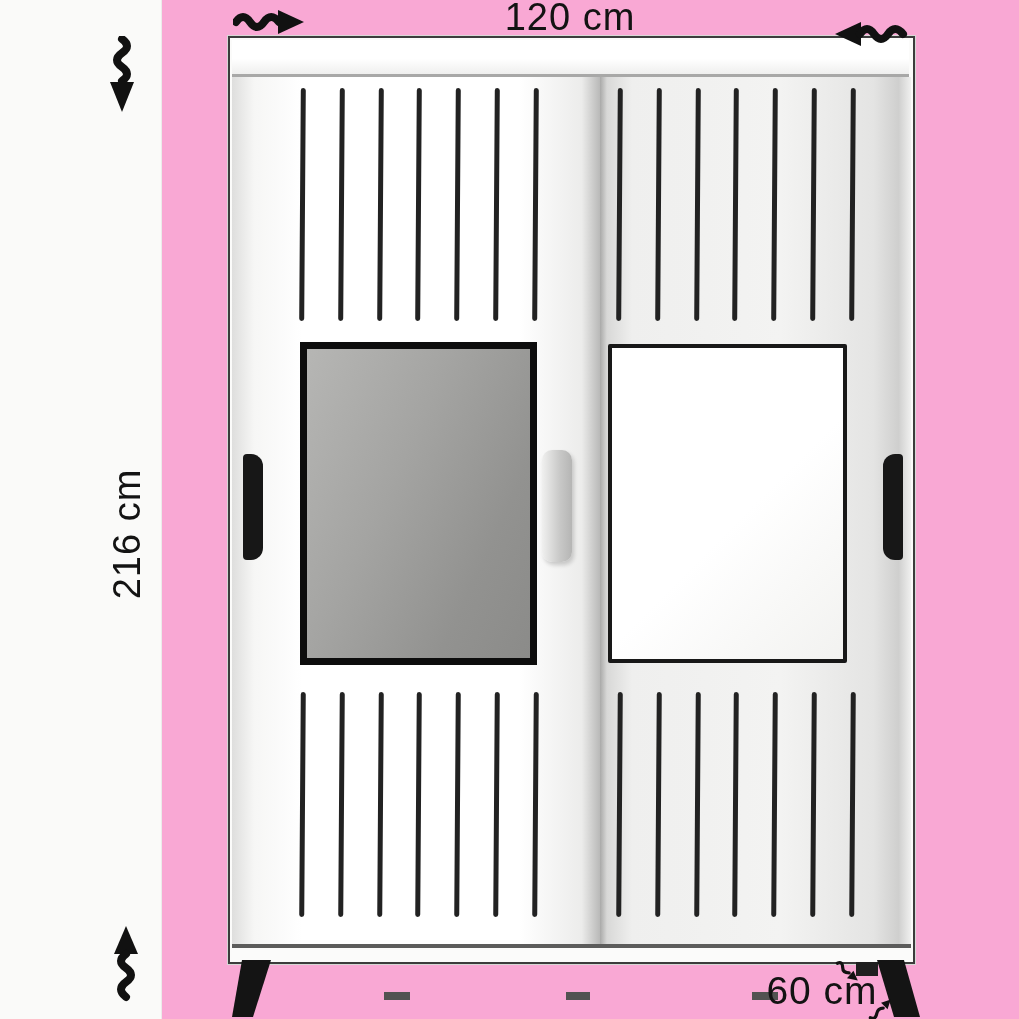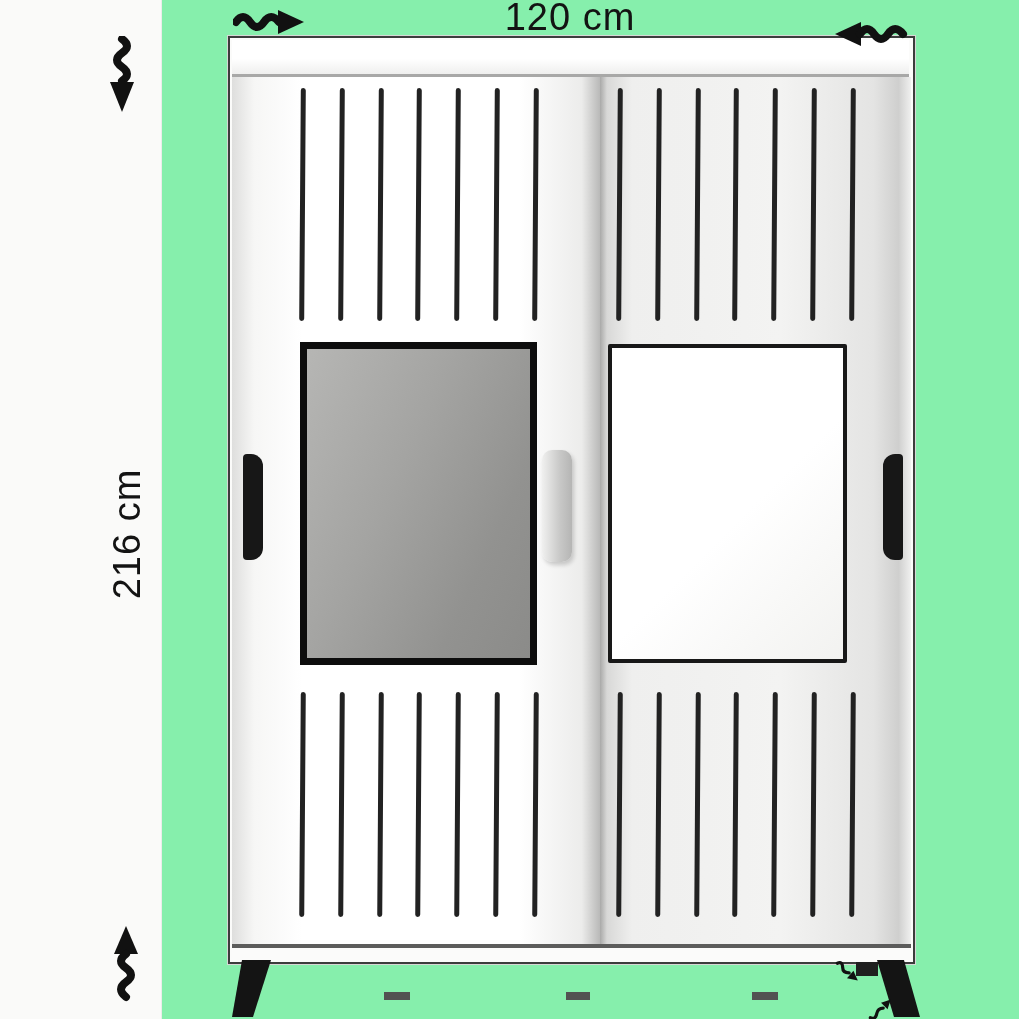--- a/index.html
+++ b/index.html
@@ -115,21 +115,21 @@
   #width-arrow-right-wrap{left:233px;top:6px;}
   #width-arrow-left-wrap{left:832px;top:18px;}
   #height-arrow-down-wrap{left:106px;top:36px;}
   #height-arrow-up-wrap{left:110px;top:922px;}
   #depth-arrow-down-wrap{left:833px;top:960px;}
   #depth-arrow-up-wrap{left:866px;top:993px;}
 </style>
 </head>
 <body>
 
-<div id="canvas" style="background: #86efac;">
+<div id="canvas" style="background: #f9a8d4;">
 
   <div id="bg-left-strip" class="abs"></div>
 
   <div id="wardrobe-frame" class="abs"></div>
   <div id="top-rail" class="abs"></div>
   <div id="left-door" class="abs"></div>
   <div id="right-door" class="abs"></div>
 
   <div class="abs slat-group top left">
       <div class="slat"></div>
@@ -180,20 +180,21 @@
   <div id="plinth" class="abs"></div>
   <div id="base-foot-1" class="abs base-foot"></div>
   <div id="base-foot-2" class="abs base-foot"></div>
   <div id="base-foot-3" class="abs base-foot"></div>
   <div id="base-stub-right" class="abs"></div>
   <div id="left-leg" class="abs"></div>
   <div id="right-leg" class="abs"></div>
 
   <div id="dimension-width-label" class="abs dim-label">120 cm</div>
   <div id="dimension-height-label" class="abs dim-label">216 cm</div>
+  <div id="dimension-depth-label" class="abs dim-label">60 cm</div>
 
   <span id="width-arrow-right-wrap" class="abs">
     <svg class="arrow-svg" width="74" height="32" viewBox="0 0 74 32">
       <path d="M3,16 Q10,6 17,16 T31,16 T46,16" fill="none" stroke="#111" stroke-width="8" stroke-linecap="round"></path>
       <polygon points="45,4 71,16 45,28" fill="#111"></polygon>
     </svg>
   </span>
 
   <span id="width-arrow-left-wrap" class="abs">
     <svg class="arrow-svg" width="76" height="32" viewBox="0 0 76 32">

